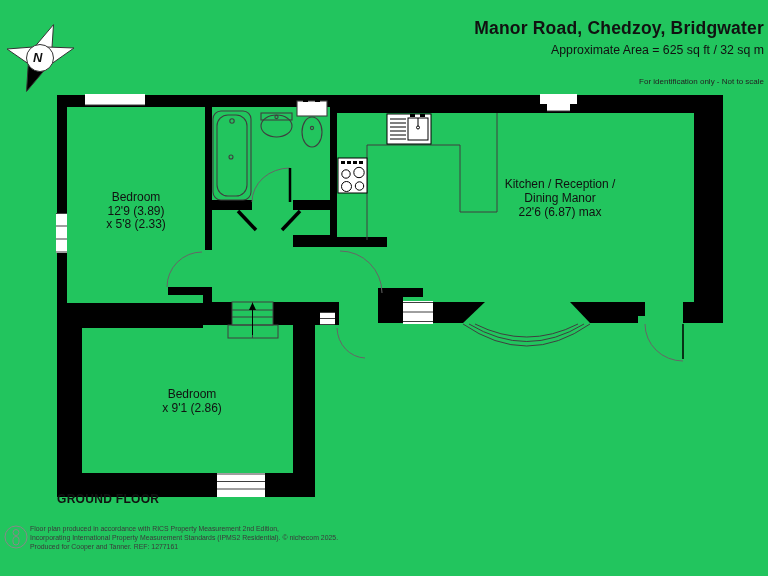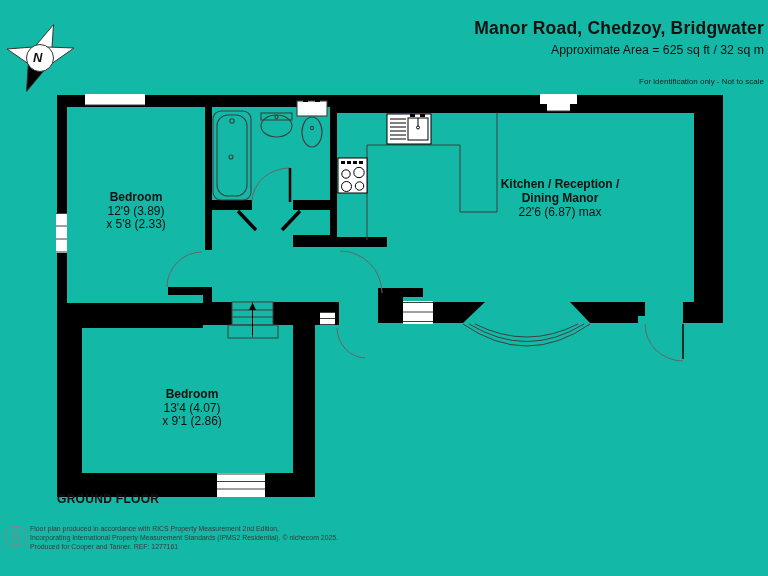--- a/index.html
+++ b/index.html
@@ -1,26 +1,26 @@
 <!DOCTYPE html>
 <html><head>
 <meta charset="utf-8">
 <style>
   html,body{margin:0;padding:0;background:#ffffff;}
   .page{
-    position:relative;width:768px;height:576px;background:#14b8a6;
+    position:relative;width:768px;height:576px;background:#22c55e;
     font-family:"Liberation Sans",sans-serif;overflow:hidden;color:#111;
   }
   .plan-svg{position:absolute;left:0;top:0;}
   .header{position:absolute;top:18px;right:4px;text-align:right;}
   .header .title{font-size:17.5px;font-weight:bold;letter-spacing:.2px;}
   .header .area{font-size:12.3px;margin-top:4px;}
   .header .note{font-size:8px;margin-top:20px;color:#222;}
   .room-label{position:absolute;text-align:center;font-size:12px;line-height:14px;color:#111;}
-  .room-label .rname{font-weight:bold;}
+  .room-label .rname{font-weight:normal;}
   .lbl-bedroom1{left:56px;top:191px;width:160px;line-height:13.5px;}
   .lbl-kitchen{left:460px;top:177px;width:200px;}
   .lbl-bedroom2{left:112px;top:388px;width:160px;line-height:13.5px;}
   .floor-label{position:absolute;left:57px;top:492px;font-size:12px;font-weight:bold;letter-spacing:.3px;}
   .footer{position:absolute;left:30px;top:524px;font-size:6.9px;line-height:9px;color:#3a3a3a;}
   .footer-icon{position:absolute;left:3px;top:524px;}
 </style>
 </head>
 <body>
 
@@ -198,21 +198,20 @@
   </div>
 
   <div class="room-label lbl-kitchen">
     <div class="rname">Kitchen / Reception /</div>
     <div class="rname">Dining Manor</div>
     <div>22'6 (6.87) max</div>
   </div>
 
   <div class="room-label lbl-bedroom2">
     <div class="rname">Bedroom</div>
-    <div>13'4 (4.07)</div>
     <div>x 9'1 (2.86)</div>
   </div>
 
   <div class="floor-label">GROUND FLOOR</div>
 
   <svg class="footer-icon" width="26" height="26" viewBox="0 0 26 26">
     <circle cx="13" cy="13" r="11" fill="none" stroke="#888" stroke-width="1"></circle>
     <circle cx="13" cy="8.5" r="3" fill="none" stroke="#888" stroke-width="1"></circle>
     <rect x="10" y="12.5" width="6" height="8.5" rx="3" fill="none" stroke="#888" stroke-width="1"></rect>
   </svg>

